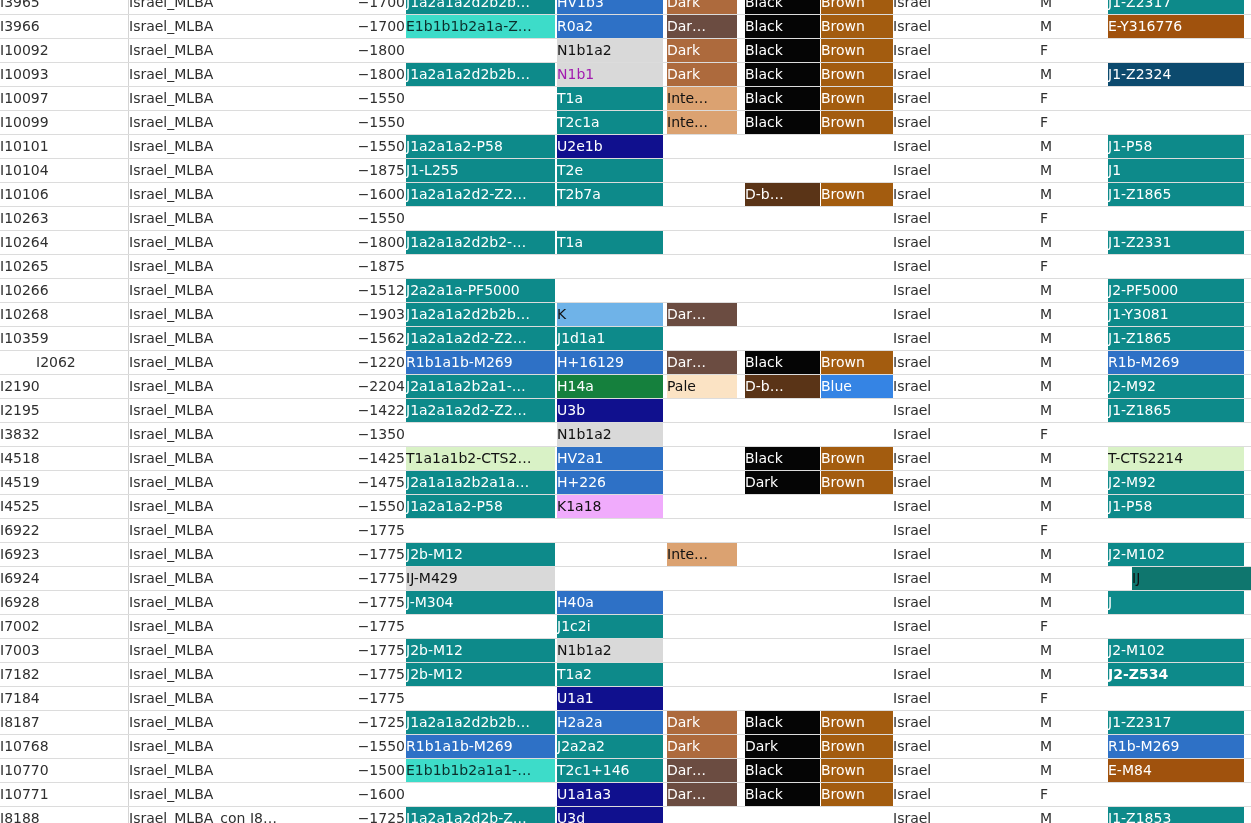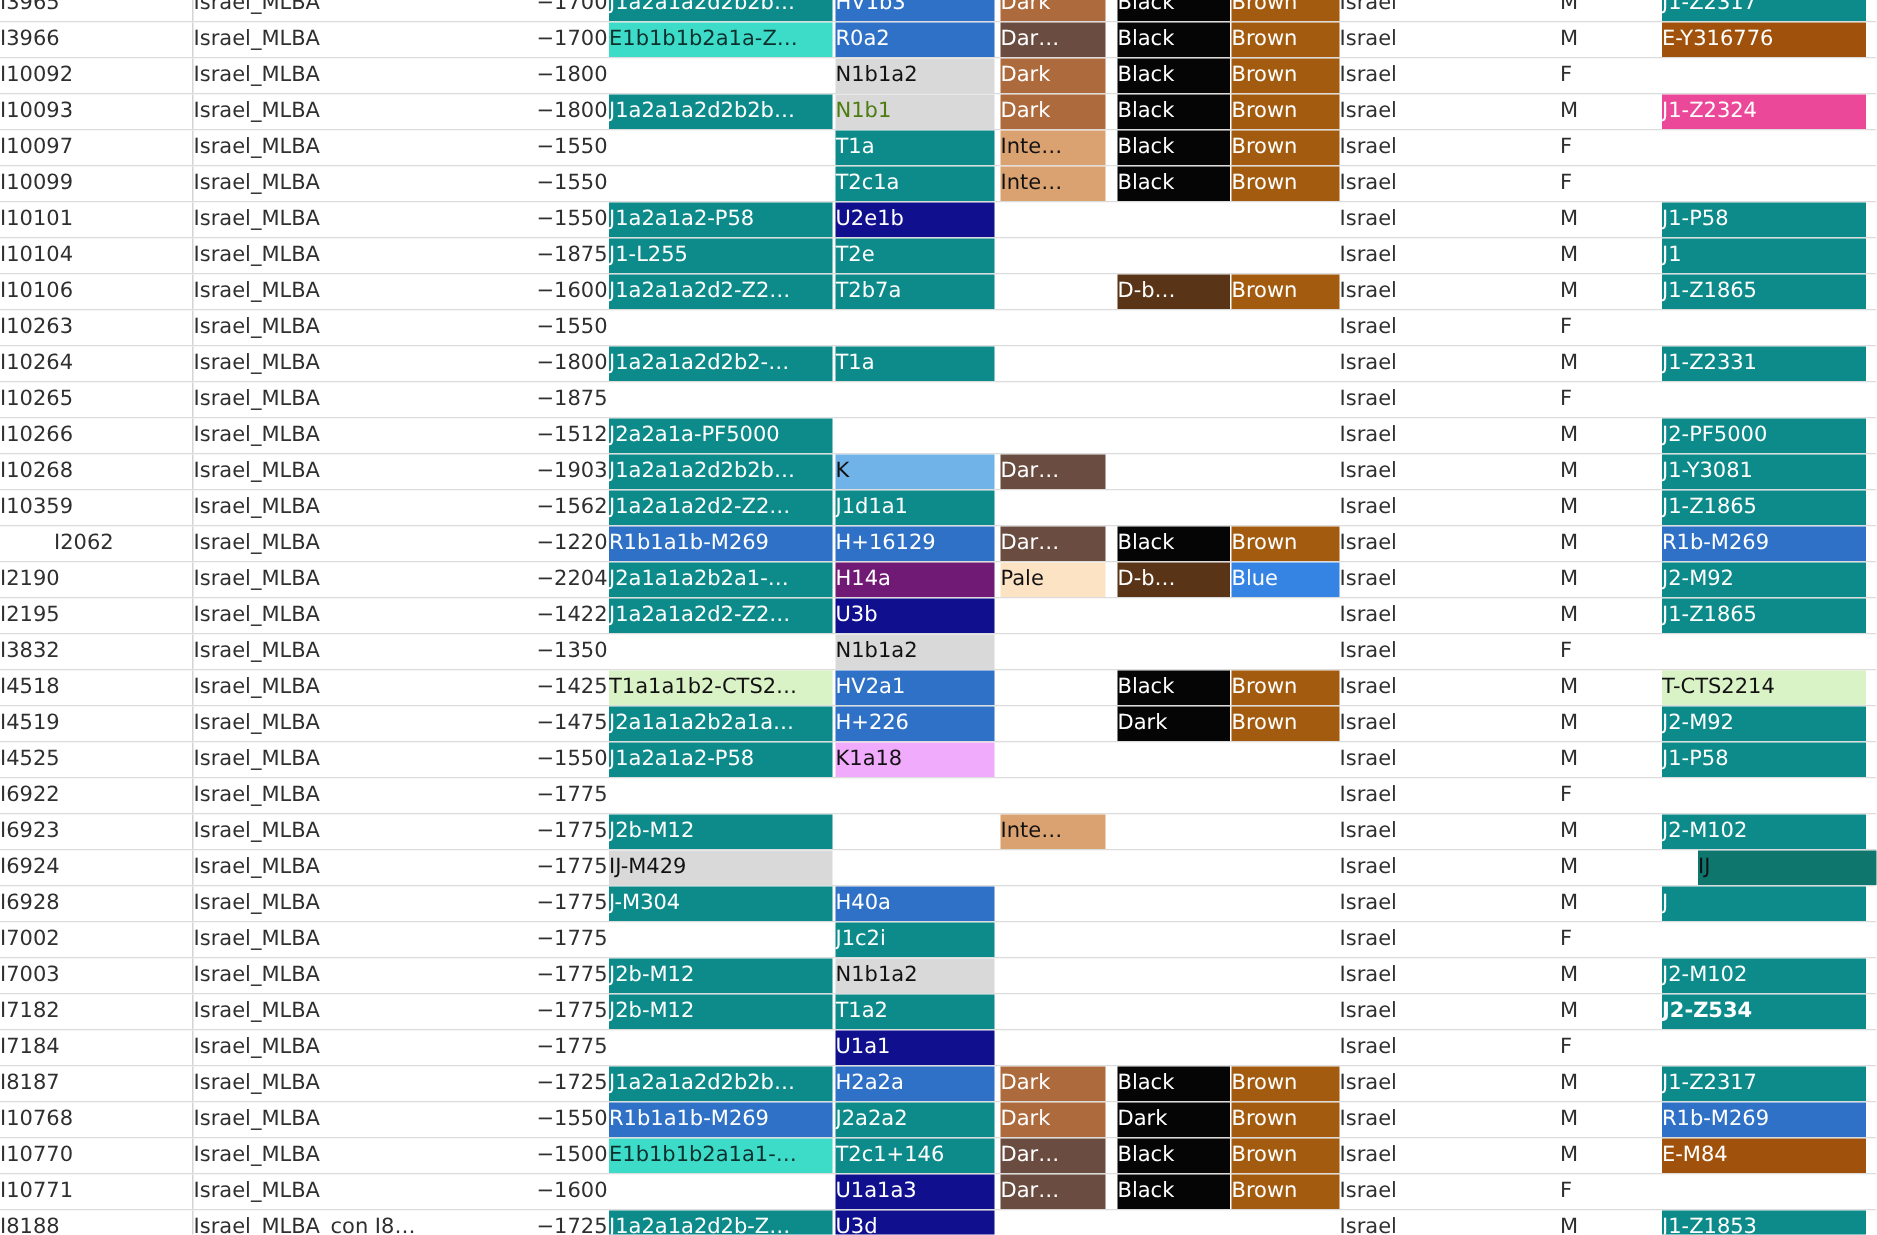--- a/index.html
+++ b/index.html
@@ -62,27 +62,27 @@
       <div class="chip center" style="left: 745px; width: 75px; padding: 0px; background: rgb(5, 5, 5); color: rgb(255, 255, 255);">Black</div>
       <div class="chip center" style="left: 821px; width: 72px; padding: 0px; background: rgb(163, 92, 15); color: rgb(255, 255, 255);">Brown</div>
       <div class="cell text" style="left: 893px; width: 147px;">Israel</div>
       <div class="cell text" style="left: 1040px; width: 68px;">F</div>
     </div>
     <div class="row">
       <div class="cell text" style="left: 0px; width: 128px;">I10093</div>
       <div class="cell text popcol" style="left: 128px; width: 182px;">Israel_MLBA</div>
       <div class="cell text right" style="left: 310px; width: 95px;">−1800</div>
       <div class="chip" style="left: 406px; width: 149px; background: rgb(13, 138, 138); color: rgb(255, 255, 255);">J1a2a1a2d2b2b…</div>
-      <div class="chip" style="left: 557px; width: 106px; background: rgb(217, 217, 217); color: #4d7c0f;">N1b1</div>
+      <div class="chip" style="left: 557px; width: 106px; background: rgb(217, 217, 217); color: #a21caf;">N1b1</div>
       <div class="chip center" style="left: 667px; width: 70px; padding: 0px; background: rgb(173, 106, 61); color: rgb(255, 255, 255);">Dark</div>
       <div class="chip center" style="left: 745px; width: 75px; padding: 0px; background: rgb(5, 5, 5); color: rgb(255, 255, 255);">Black</div>
       <div class="chip center" style="left: 821px; width: 72px; padding: 0px; background: rgb(163, 92, 15); color: rgb(255, 255, 255);">Brown</div>
       <div class="cell text" style="left: 893px; width: 147px;">Israel</div>
       <div class="cell text" style="left: 1040px; width: 68px;">M</div>
-      <div class="chip" style="left: 1108px; width: 136px; background: #ec4899; color: rgb(255, 255, 255);">J1-Z2324</div>
+      <div class="chip" style="left: 1108px; width: 136px; background: #0c4a6e; color: rgb(255, 255, 255);">J1-Z2324</div>
     </div>
     <div class="row">
       <div class="cell text" style="left: 0px; width: 128px;">I10097</div>
       <div class="cell text popcol" style="left: 128px; width: 182px;">Israel_MLBA</div>
       <div class="cell text right" style="left: 310px; width: 95px;">−1550</div>
       <div class="chip" style="left: 557px; width: 106px; background: rgb(13, 138, 138); color: rgb(255, 255, 255);">T1a</div>
       <div class="chip center" style="left: 667px; width: 70px; padding: 0px; background: rgb(219, 162, 113); color: rgb(17, 17, 17);">Inte…</div>
       <div class="chip center" style="left: 745px; width: 75px; padding: 0px; background: rgb(5, 5, 5); color: rgb(255, 255, 255);">Black</div>
       <div class="chip center" style="left: 821px; width: 72px; padding: 0px; background: rgb(163, 92, 15); color: rgb(255, 255, 255);">Brown</div>
       <div class="cell text" style="left: 893px; width: 147px;">Israel</div>
@@ -196,21 +196,21 @@
       <div class="chip center" style="left: 821px; width: 72px; padding: 0px; background: rgb(163, 92, 15); color: rgb(255, 255, 255);">Brown</div>
       <div class="cell text" style="left: 893px; width: 147px;">Israel</div>
       <div class="cell text" style="left: 1040px; width: 68px;">M</div>
       <div class="chip" style="left: 1108px; width: 136px; background: rgb(46, 113, 198); color: rgb(255, 255, 255);">R1b-M269</div>
     </div>
     <div class="row">
       <div class="cell text" style="left: 0px; width: 128px;">I2190</div>
       <div class="cell text popcol" style="left: 128px; width: 182px;">Israel_MLBA</div>
       <div class="cell text right" style="left: 310px; width: 95px;">−2204</div>
       <div class="chip" style="left: 406px; width: 149px; background: rgb(13, 138, 138); color: rgb(255, 255, 255);">J2a1a1a2b2a1-…</div>
-      <div class="chip" style="left: 557px; width: 106px; background: #701a75; color: rgb(255, 255, 255);">H14a</div>
+      <div class="chip" style="left: 557px; width: 106px; background: #15803d; color: rgb(255, 255, 255);">H14a</div>
       <div class="chip center" style="left: 667px; width: 70px; padding: 0px; background: rgb(251, 227, 196); color: rgb(17, 17, 17);">Pale</div>
       <div class="chip center" style="left: 745px; width: 75px; padding: 0px; background: rgb(90, 52, 23); color: rgb(255, 255, 255);">D-b…</div>
       <div class="chip center" style="left: 821px; width: 72px; padding: 0px; background: rgb(53, 132, 228); color: rgb(255, 255, 255);">Blue</div>
       <div class="cell text" style="left: 893px; width: 147px;">Israel</div>
       <div class="cell text" style="left: 1040px; width: 68px;">M</div>
       <div class="chip" style="left: 1108px; width: 136px; background: rgb(13, 138, 138); color: rgb(255, 255, 255);">J2-M92</div>
     </div>
     <div class="row">
       <div class="cell text" style="left: 0px; width: 128px;">I2195</div>
       <div class="cell text popcol" style="left: 128px; width: 182px;">Israel_MLBA</div>

